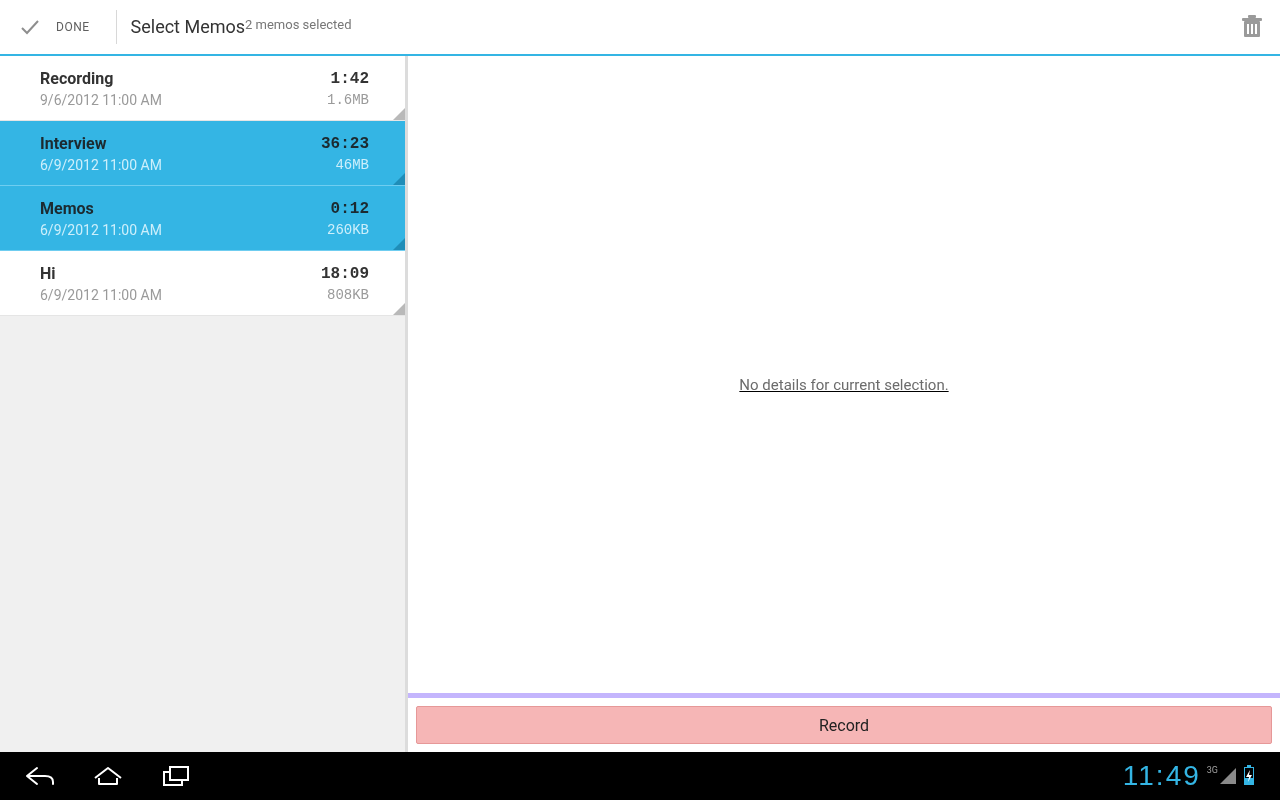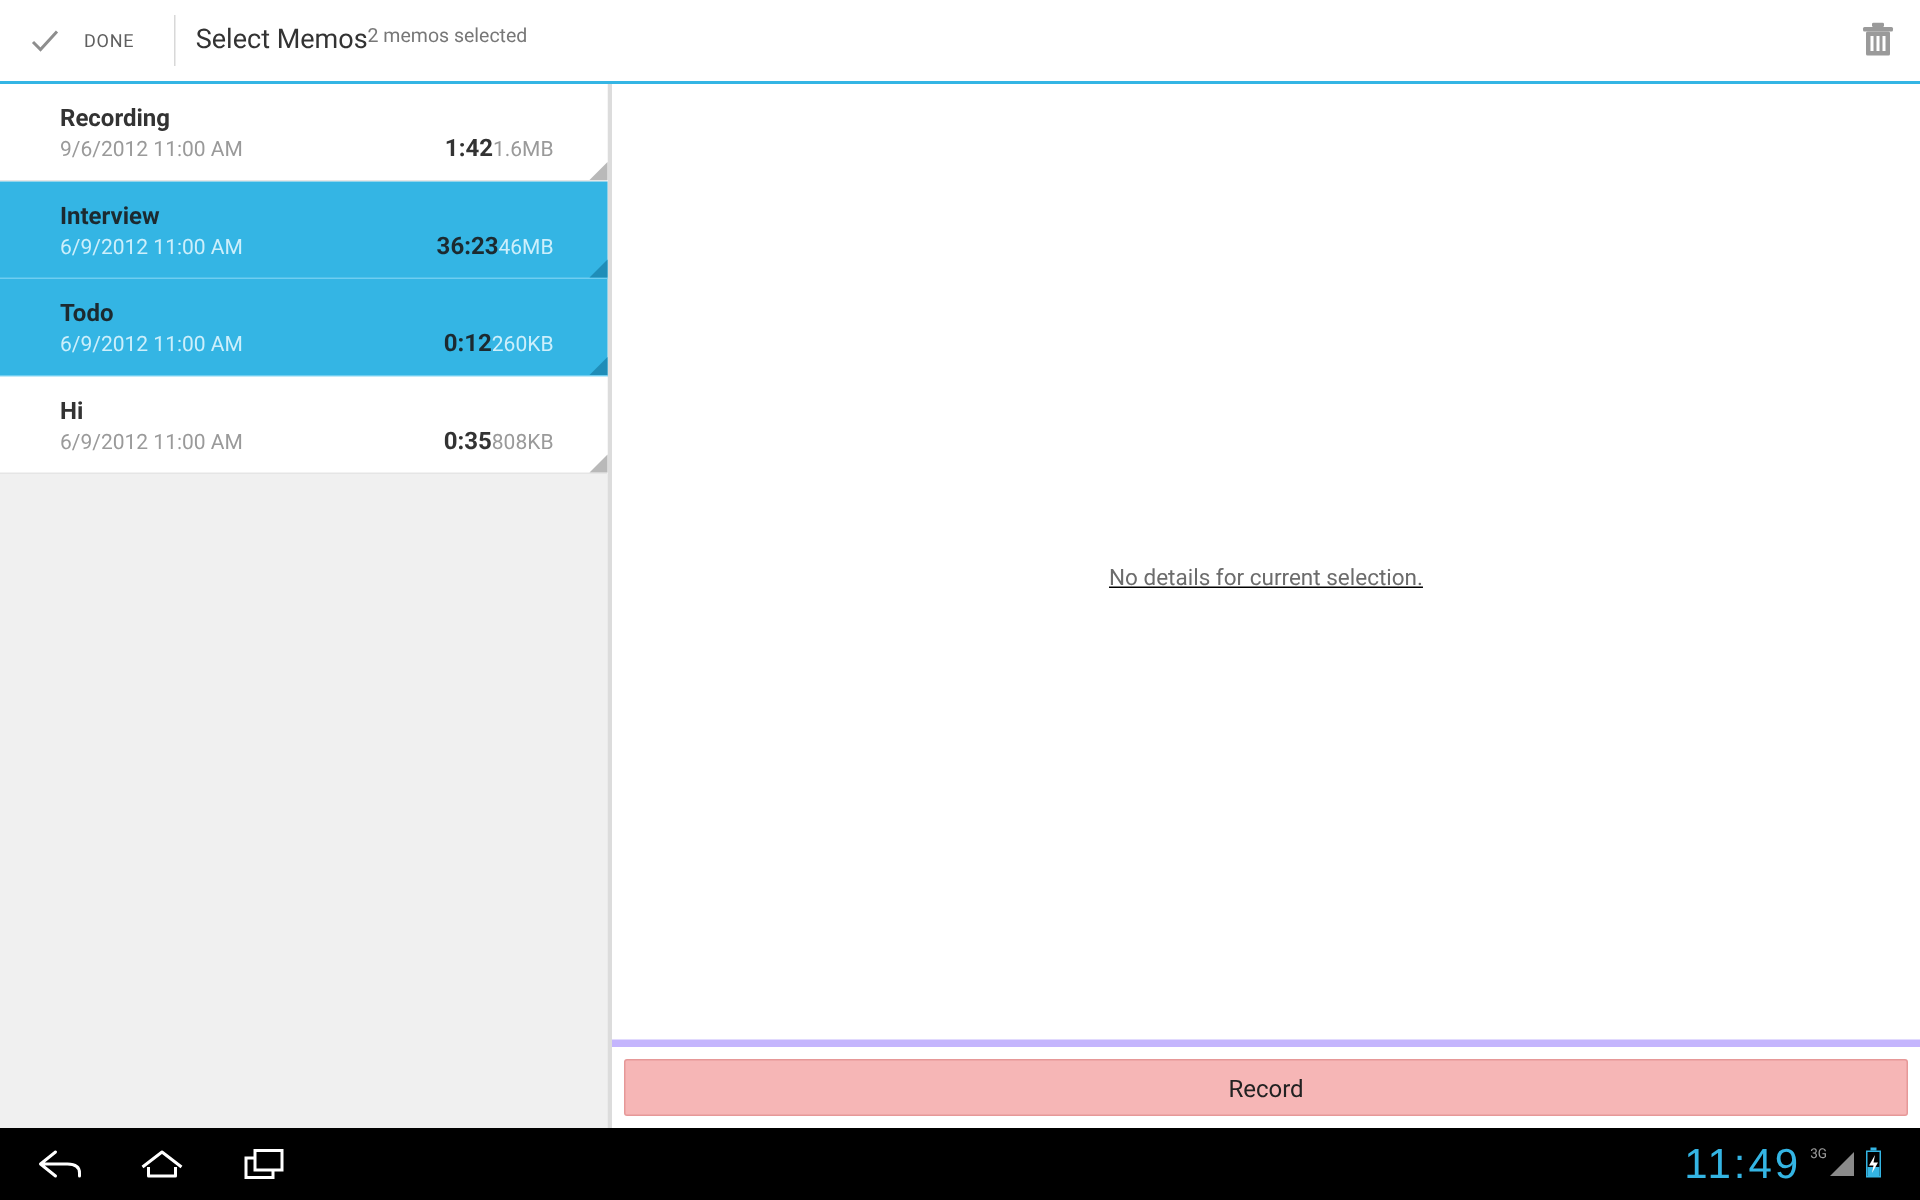--- a/index.html
+++ b/index.html
@@ -19,21 +19,21 @@
   .trash-area { width: 56px; height: 56px; display: flex; align-items: center; justify-content: center; cursor: pointer; }
 
   
   .content { flex: 1; display: flex; min-height: 0; }
 
   .list-pane { width: 405px; background: #f0f0f0; display: flex; flex-direction: column; }
   .memo-list { background: #fff; }
   .memo-item { position: relative; height: 65px; padding: 10px 36px 10px 40px; display: flex; justify-content: space-between; align-items: flex-end; border-bottom: 1px solid #e5e5e5; background: #fff; cursor: pointer; }
   .memo-item.selected { background: #34b5e4; border-bottom-color: #6fcdf0; gap: 48px; }
   .memo-item .left { display: flex; flex-direction: column; }
-  .memo-item .right { display: flex; align-items: flex-end; }
+  .memo-item .right { display: flex; flex-direction: column; align-items: flex-end; font-family: Liberation Mono, monospace; }
   .memo-item .name { font-size: 16px; font-weight: 700; color: #333; line-height: 22px; }
   .memo-item .date { font-size: 14px; color: #9a9a9a; line-height: 20px; }
   .memo-item .dur { font-size: 16px; font-weight: 700; color: #333; line-height: 22px; }
   .memo-item .size { font-size: 14px; color: #9a9a9a; line-height: 20px; }
   .memo-item.selected .name, .memo-item.selected .dur { color: #1c2a30; }
   .memo-item.selected .date, .memo-item.selected .size { color: #cdeffb; }
   .memo-item .corner { position: absolute; right: 0; bottom: 0; width: 0; height: 0; border-left: 12px solid transparent; border-bottom: 12px solid #b9b9b9; }
   .memo-item.selected .corner { border-bottom-color: #1f8db8; }
 
   .detail-pane { flex: 1; border-left: 3px solid #dcdcdc; display: flex; flex-direction: column; background: #fff; }
@@ -112,36 +112,36 @@
               <div class="date">6/9/2012 11:00 AM</div>
             </div>
             <div class="right">
               <div class="dur">36:23</div>
               <div class="size">46MB</div>
             </div>
             <div class="corner"></div>
           </div>
           <div class="memo-item selected">
             <div class="left">
-              <div class="name">Todo</div>
+              <div class="name">Memos</div>
               <div class="date">6/9/2012 11:00 AM</div>
             </div>
             <div class="right">
               <div class="dur">0:12</div>
               <div class="size">260KB</div>
             </div>
             <div class="corner"></div>
           </div>
           <div class="memo-item">
             <div class="left">
               <div class="name">Hi</div>
               <div class="date">6/9/2012 11:00 AM</div>
             </div>
             <div class="right">
-              <div class="dur">0:35</div>
+              <div class="dur">18:09</div>
               <div class="size">808KB</div>
             </div>
             <div class="corner"></div>
           </div>
         </div>
     </div>
 
     <div class="detail-pane">
       <div class="detail-center">
         <div class="no-details">No details for current selection.</div>

